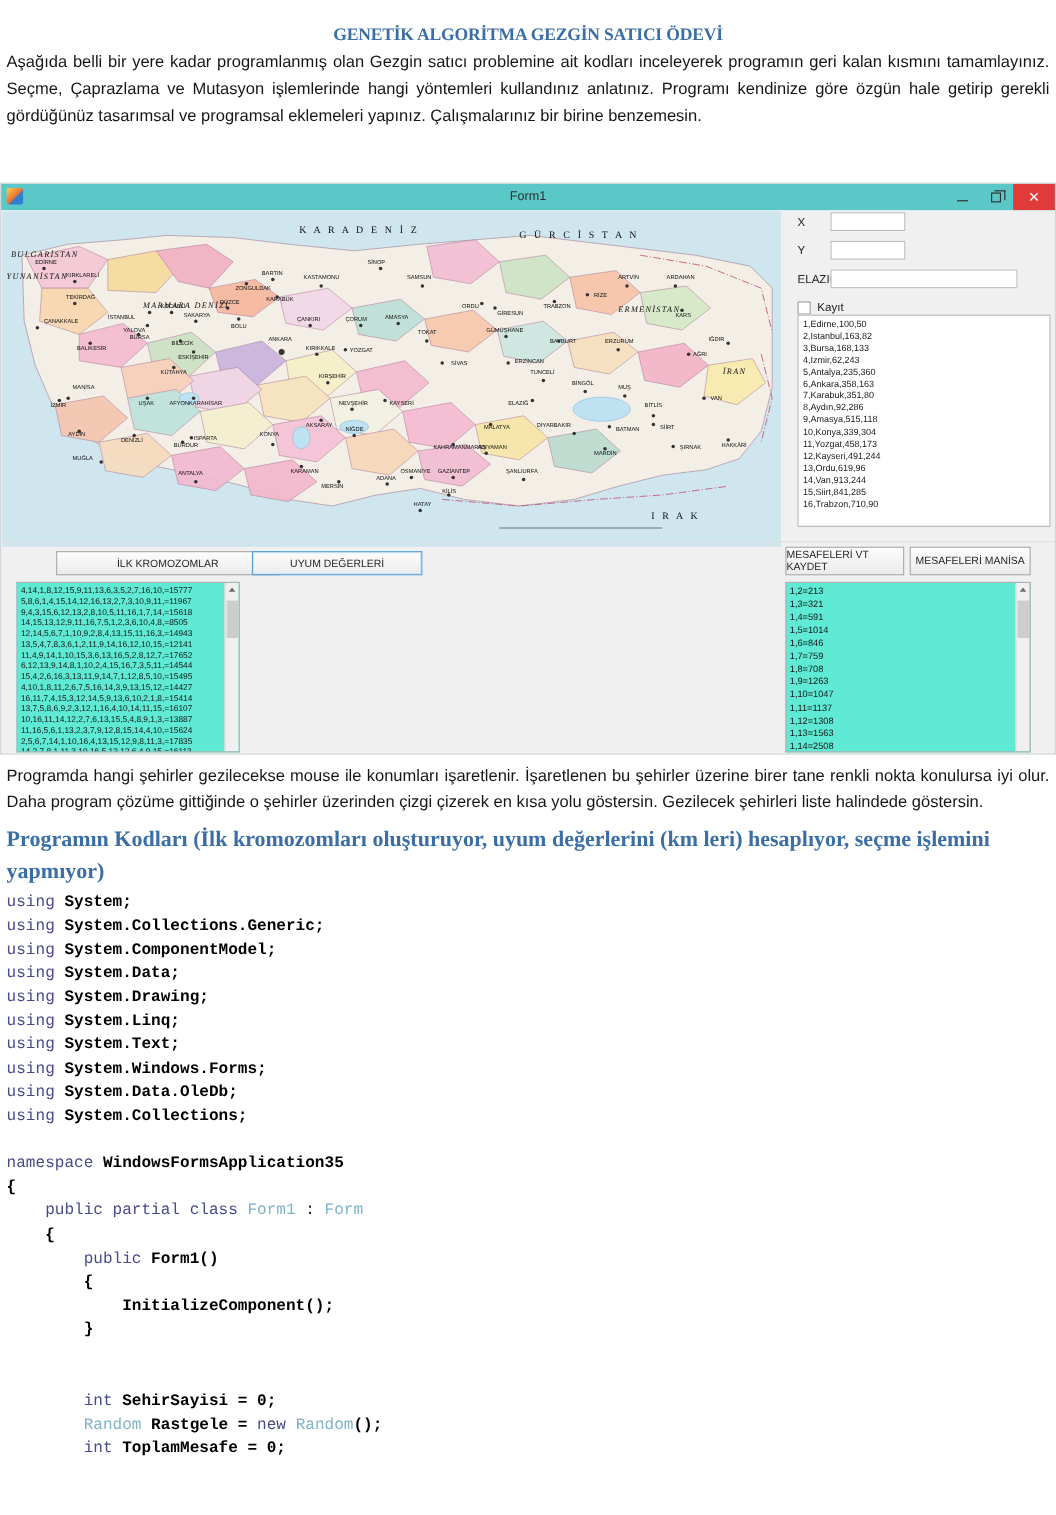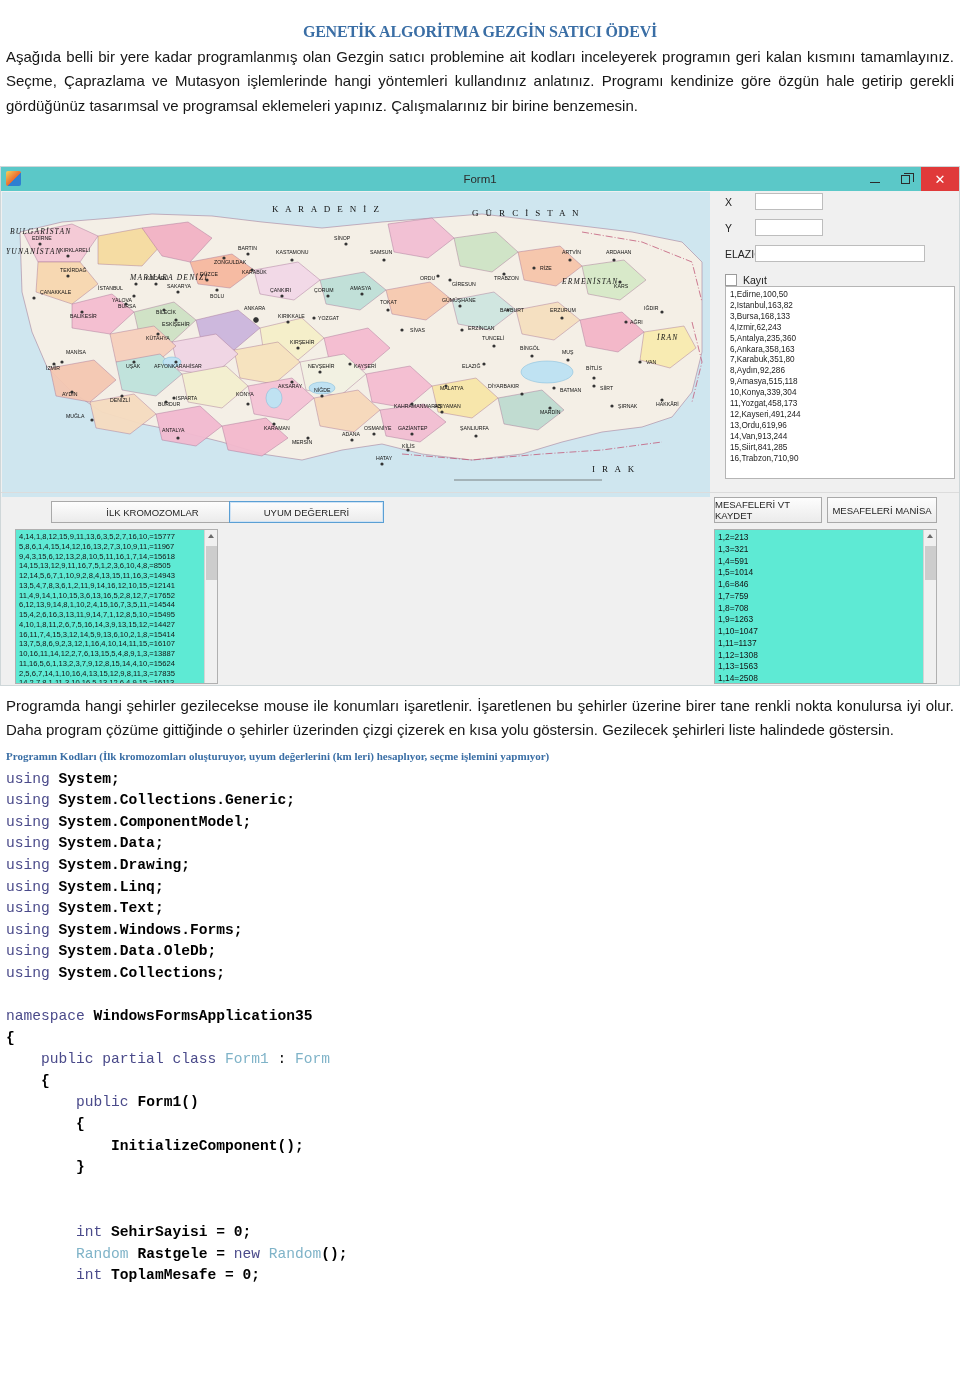--- a/index.html
+++ b/index.html
@@ -157,21 +157,21 @@
   .vscroll .thumb { position:absolute; left:1px; top:16px; width:11px; height:34px; background:#cdcdcd;}
   .panel-divider {
     position:absolute; left:0; top:325px; width:958px; height:1px; background:#dcdcdc;
   }
 
   
   .code-head {
     color:#3a6ea5;
     font-family:"Liberation Serif", serif;
     font-weight:bold;
-    font-size:11px;
+    font-size:20px;
     line-height:1.45;
     padding: 6px 18px 2px 6px;
   }
   .code {
     font-family:"Liberation Mono", monospace;
     font-size:14.6px;
     line-height: 1.48;
     padding: 2px 6px 0 6px;
     white-space: pre;
     color:#111;

